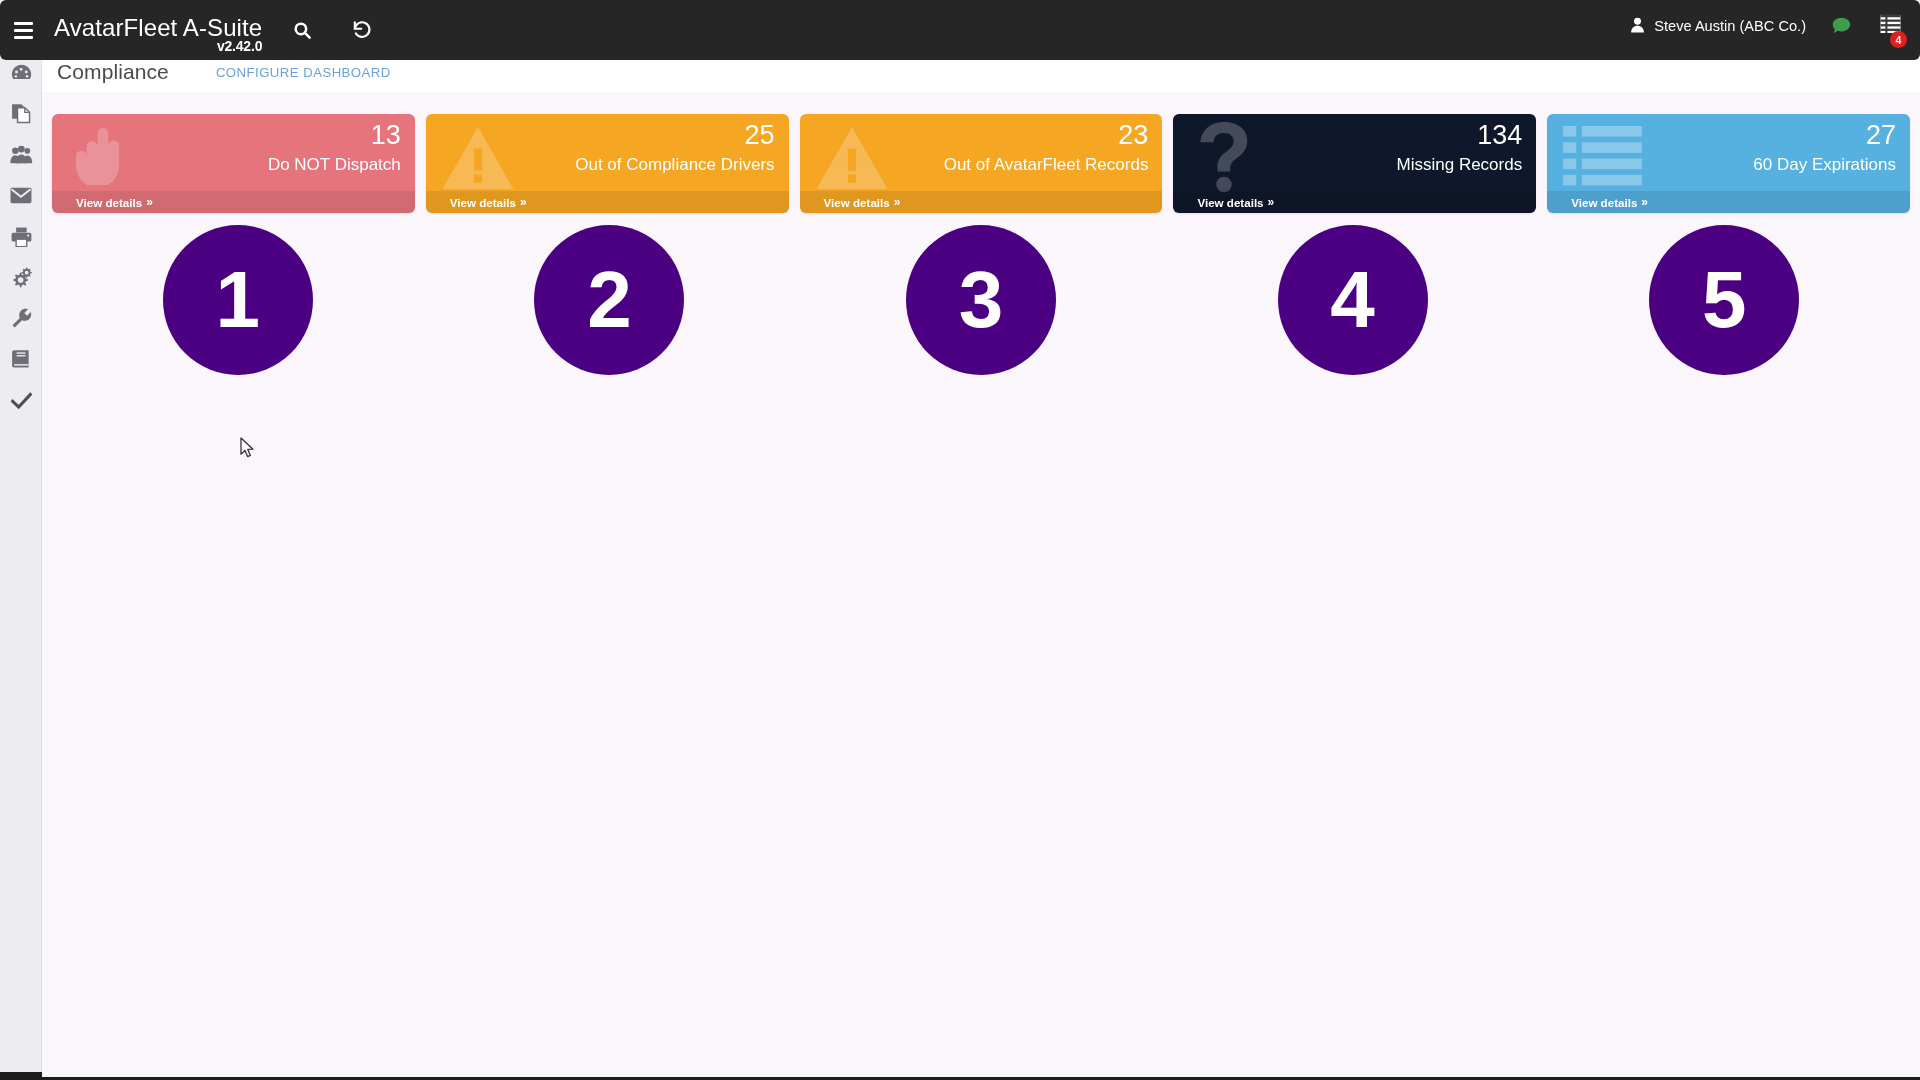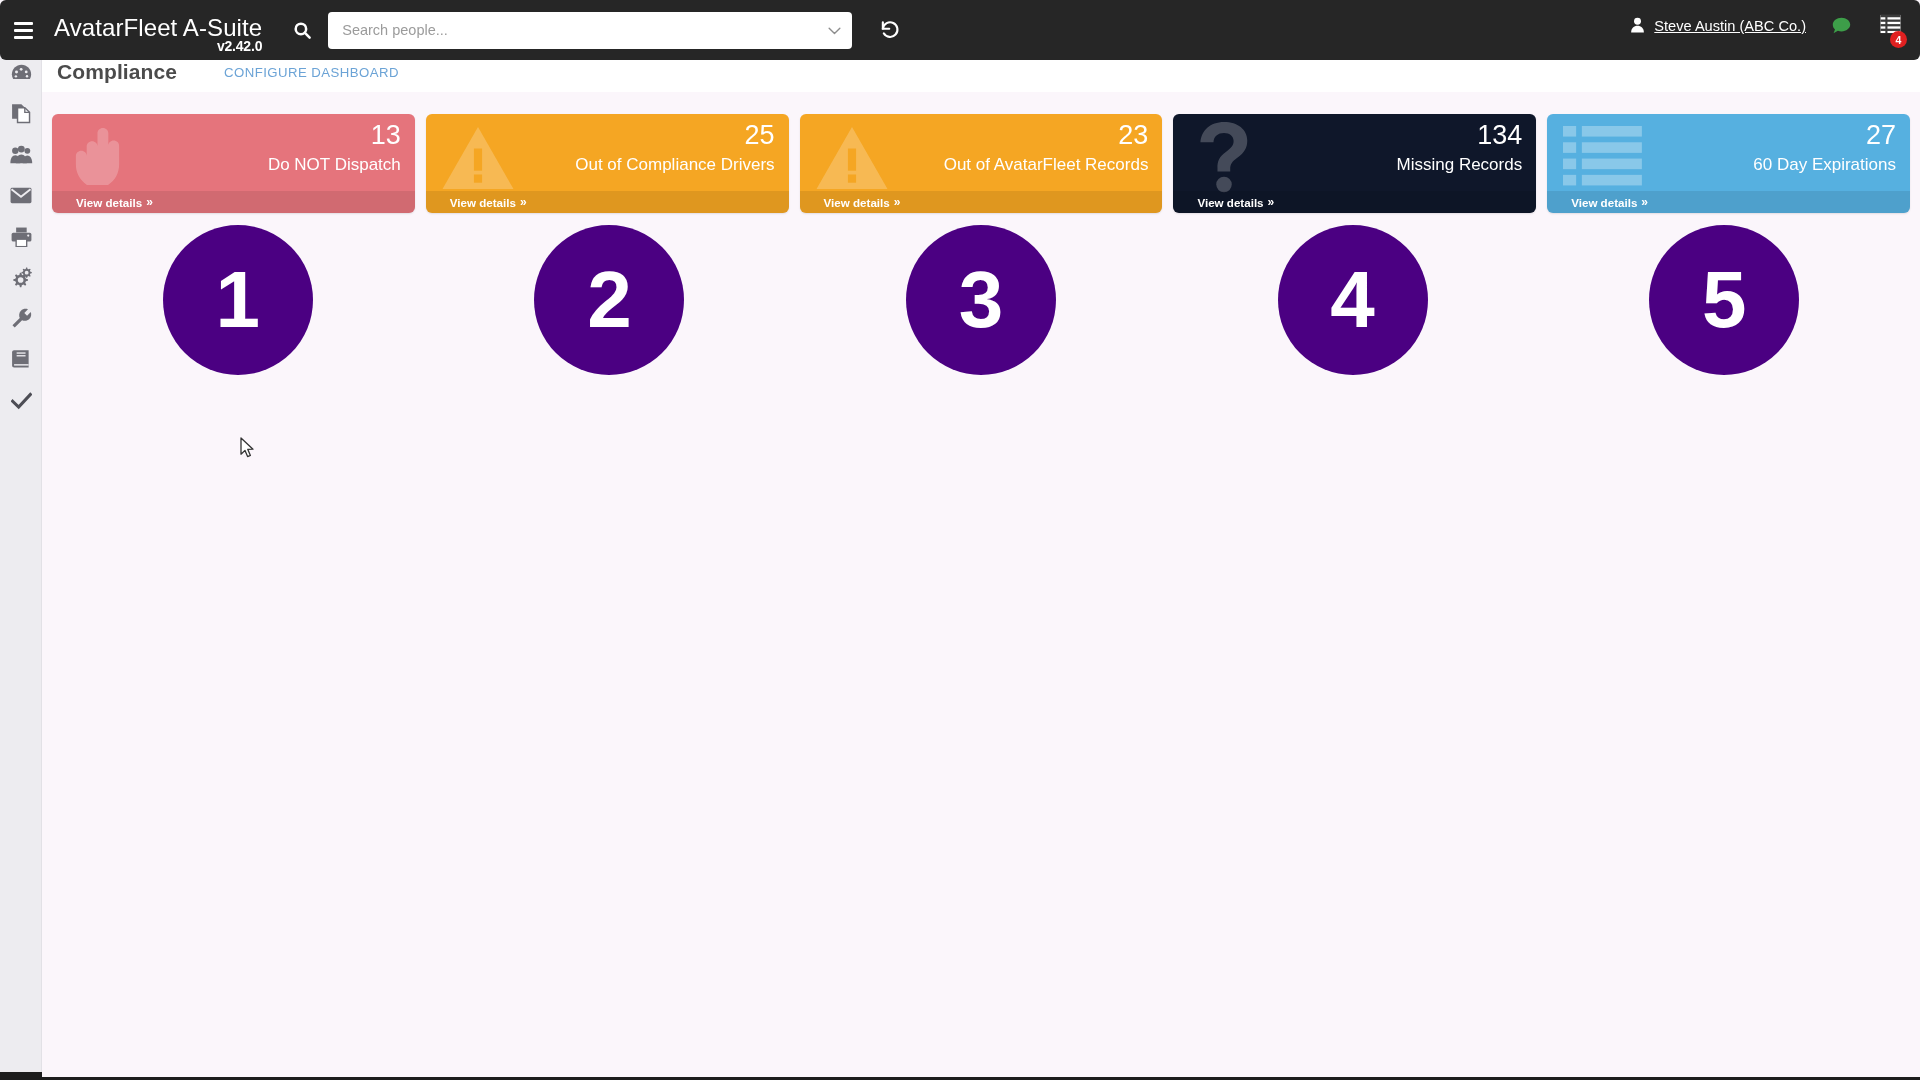--- a/index.html
+++ b/index.html
@@ -101,21 +101,20 @@
   }
   .user-chip {
     display: flex;
     align-items: center;
     gap: 9px;
     color: #ffffff;
     font-size: 14.6px;
     cursor: pointer;
     padding: 0 10px;
     white-space: nowrap;
-    text-decoration: underline;
   }
   .chat-btn {
     width: 50px; height: 52px;
     display: flex; align-items: center; justify-content: center;
     cursor: pointer;
   }
   .notif-btn {
     position: relative;
     width: 54px; height: 52px;
     display: flex; align-items: center; justify-content: center;
@@ -160,21 +159,21 @@
     left: 42px; top: 52px;
     width: 1878px; height: 40px;
     background: #ffffff;
     display: flex;
     align-items: center;
     padding-left: 15px;
   }
   .page-title {
     font-size: 21px;
     color: #4b4b4b;
-    font-weight: 700;
+    font-weight: 400;
     letter-spacing: .1px;
   }
   .configure-link {
     margin-left: 47px;
     font-size: 13.2px;
     color: #6ba3d6;
     letter-spacing: .45px;
     font-weight: 400;
     cursor: pointer;
     text-decoration: none;
@@ -314,28 +313,20 @@
     <span class="version">v2.42.0</span>
   </div>
 
   <div class="search-icon-btn">
     <svg width="19" height="19" viewBox="0 0 24 24" fill="none" stroke="#ffffff" stroke-width="3.2">
       <circle cx="10" cy="10" r="6.6"></circle>
       <line x1="14.8" y1="14.8" x2="21" y2="21" stroke-linecap="round"></line>
     </svg>
   </div>
 
-  <div class="search-wrap">
-    <input class="search-input" type="text" value="" placeholder="Search people..." style="">
-    <span class="search-caret">
-      <svg width="13" height="8" viewBox="0 0 14 9" fill="none" stroke="#8d8d8d" stroke-width="1.6">
-        <polyline points="1,1.5 7,7.2 13,1.5" stroke-linecap="round" stroke-linejoin="round"></polyline>
-      </svg>
-    </span>
-  </div>
 
   <div class="refresh-btn">
     <svg width="22" height="22" viewBox="0 0 24 24" fill="none" stroke="#ffffff" stroke-width="2.3" stroke-linecap="round">
       <path d="M4.2 10.4 A 8 8 0 1 1 5.2 15.6"></path>
       <polyline points="4.2,3.6 4.2,10.6 11.2,10.6" fill="none"></polyline>
     </svg>
   </div>
 
   <div class="topbar-right">
 

